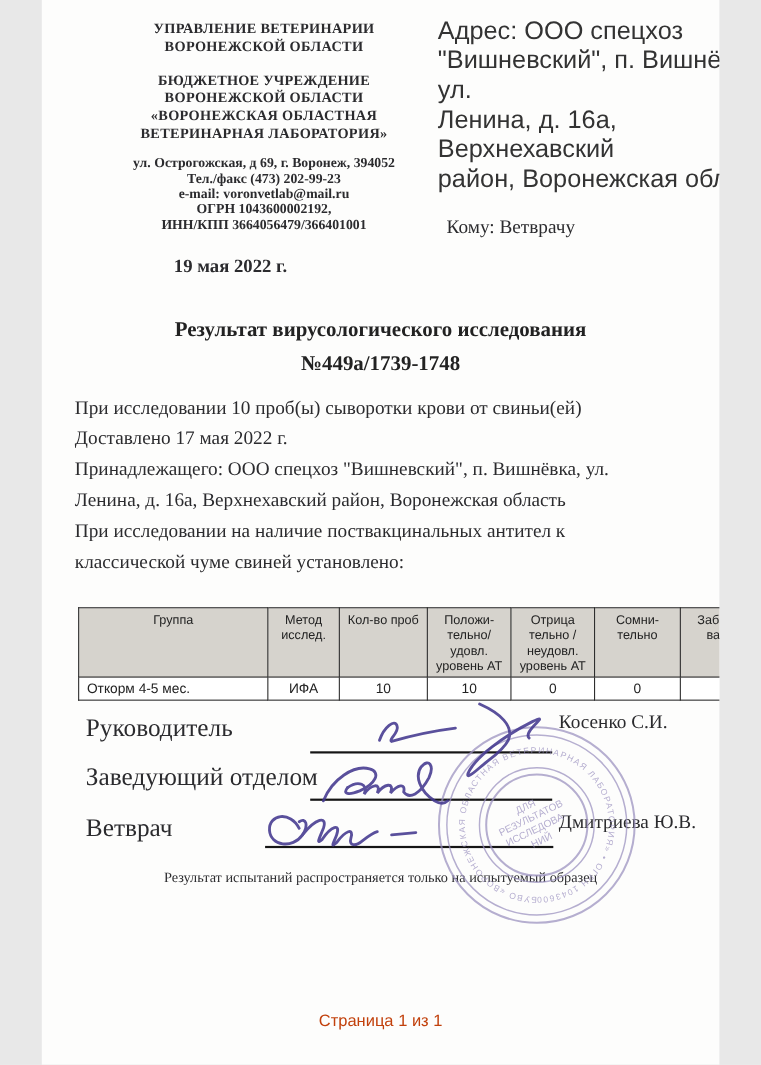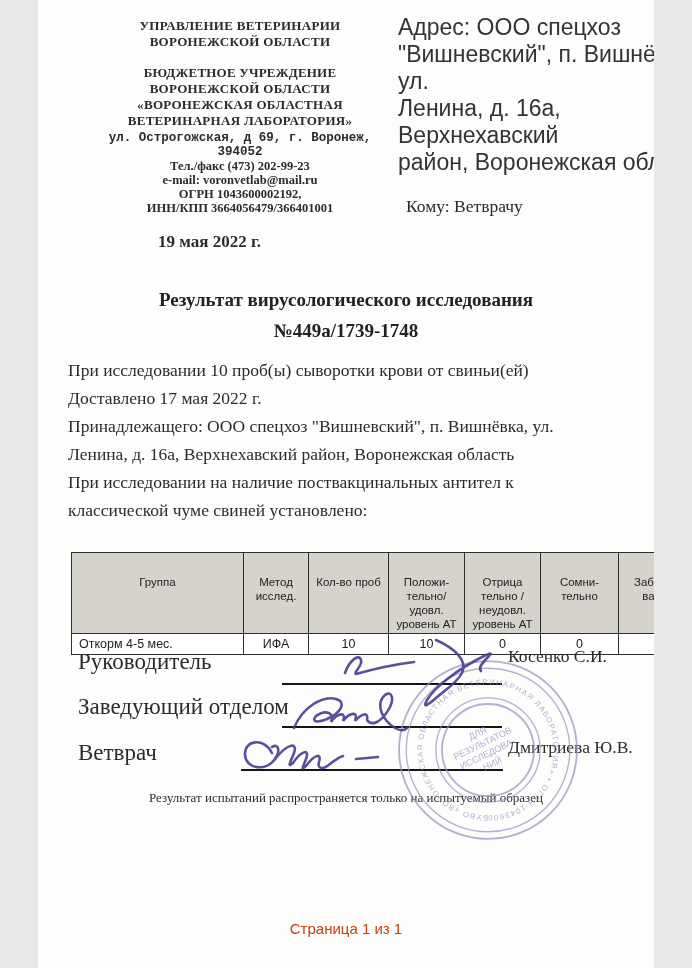--- a/index.html
+++ b/index.html
@@ -6,21 +6,21 @@
   .page {
     position:relative; width:616px; height:968px; margin:0 auto;
     background:#fdfdfc; overflow:hidden;
     font-family:"Liberation Serif", serif; color:#2b2b2e;
   }
   
   .org-block { position:absolute; left:50px; top:18px; width:304px; text-align:center; }
   .org-dept  { font-weight:bold; font-size:13px; line-height:16px; letter-spacing:.3px; }
   .org-inst  { font-weight:bold; font-size:13px; line-height:16px; margin-top:15px; letter-spacing:.2px; }
   .org-contact { font-size:12.5px; line-height:14px; font-weight:600; }
-  .org-contact.first { margin-top:2px;font-family:Liberation Mono, monospace; }
+  .org-contact.first { margin-top:12px; }
 
   
   .addr-block {
     position:absolute; left:360px; top:14px; width:310px;
     font-family:"Liberation Sans", sans-serif; font-size:23px; line-height:27px;
     color:#333; white-space:pre-line;
   }
   .komu { position:absolute; left:368px; top:196px; font-size:17.5px; }
 
   .date  { position:absolute; left:120px; top:232px; font-size:17px; font-weight:bold; }
@@ -30,21 +30,21 @@
 
   .body-text { position:absolute; left:30px; top:356px; width:636px; font-size:17.5px; }
   .body-text p { margin:0; line-height:28px; white-space:pre-line; }
 
   
   .results-table { position:absolute; left:33px; top:552px; width:626px;
     border-collapse:collapse; font-family:"Liberation Sans", sans-serif; color:#222;
     table-layout:fixed; }
   .results-table th {
     background:#d6d3cd; font-weight:normal; font-size:11.5px; line-height:14px;
-    border:1.6px solid #2e2e2e; vertical-align:top; padding:22px 2px 2px;
+    border:1.6px solid #2e2e2e; vertical-align:top; padding:4px 2px 2px;
     white-space:pre-line; }
   .results-table td {
     font-size:12.5px; border:1.6px solid #2e2e2e; text-align:center;
     padding:3px 2px; background:#fff; }
   .results-table td.cell-left { text-align:left; padding-left:7px; }
 
   
   .sig-role { position:absolute; left:40px; font-size:23px; }
   .sig-name { position:absolute; left:470px; font-size:17.5px; }
   .sig-line { position:absolute; border-top:2px solid #151515; height:0; }

